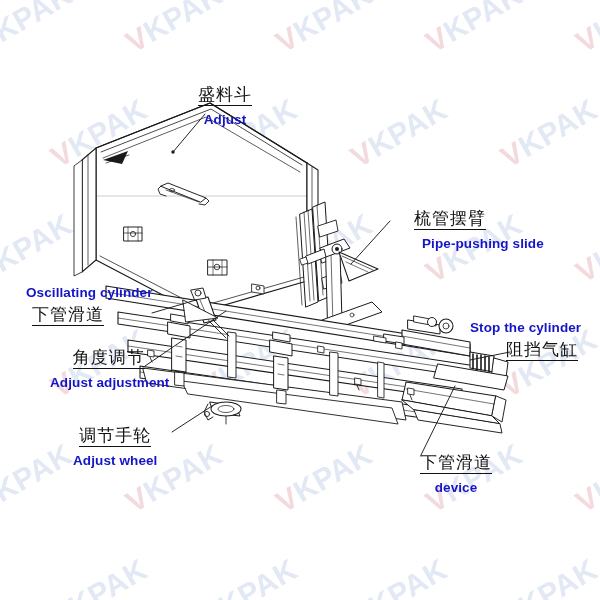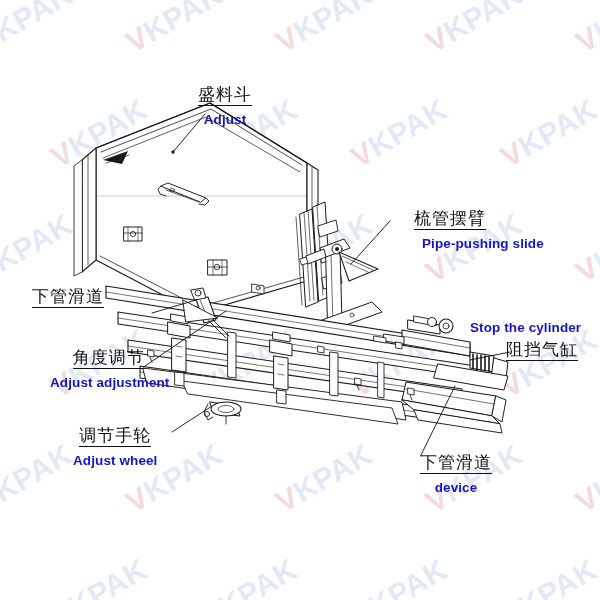--- a/index.html
+++ b/index.html
@@ -337,20 +337,21 @@
       <div class="gap-en"><span class="en">Adjust</span></div>
     </div>
 
     <div class="callout ca-left" style="left:394px; top:208px;margin-left:20px;">
       <div><span class="cn">梳管摆臂</span></div>
       <div class="gap-en" style="padding-left:8px;">
         <span class="en">Pipe-pushing slide</span></div>
     </div>
 
     <div class="callout ca-left" style="left:26px; top:283px;">
+      <div><span class="en">Oscillating cylinder</span></div>
       <div class="gap-cn" style="padding-left:6px;">
         <span class="cn">下管滑道</span></div>
     </div>
 
     <div class="callout ca-left" style="left:48px; top:347px;text-align:center;">
       <div><span class="cn">角度调节</span></div>
       <div class="gap-en" style="padding-left:2px;">
         <span class="en">Adjust adjustment</span></div>
     </div>
 

